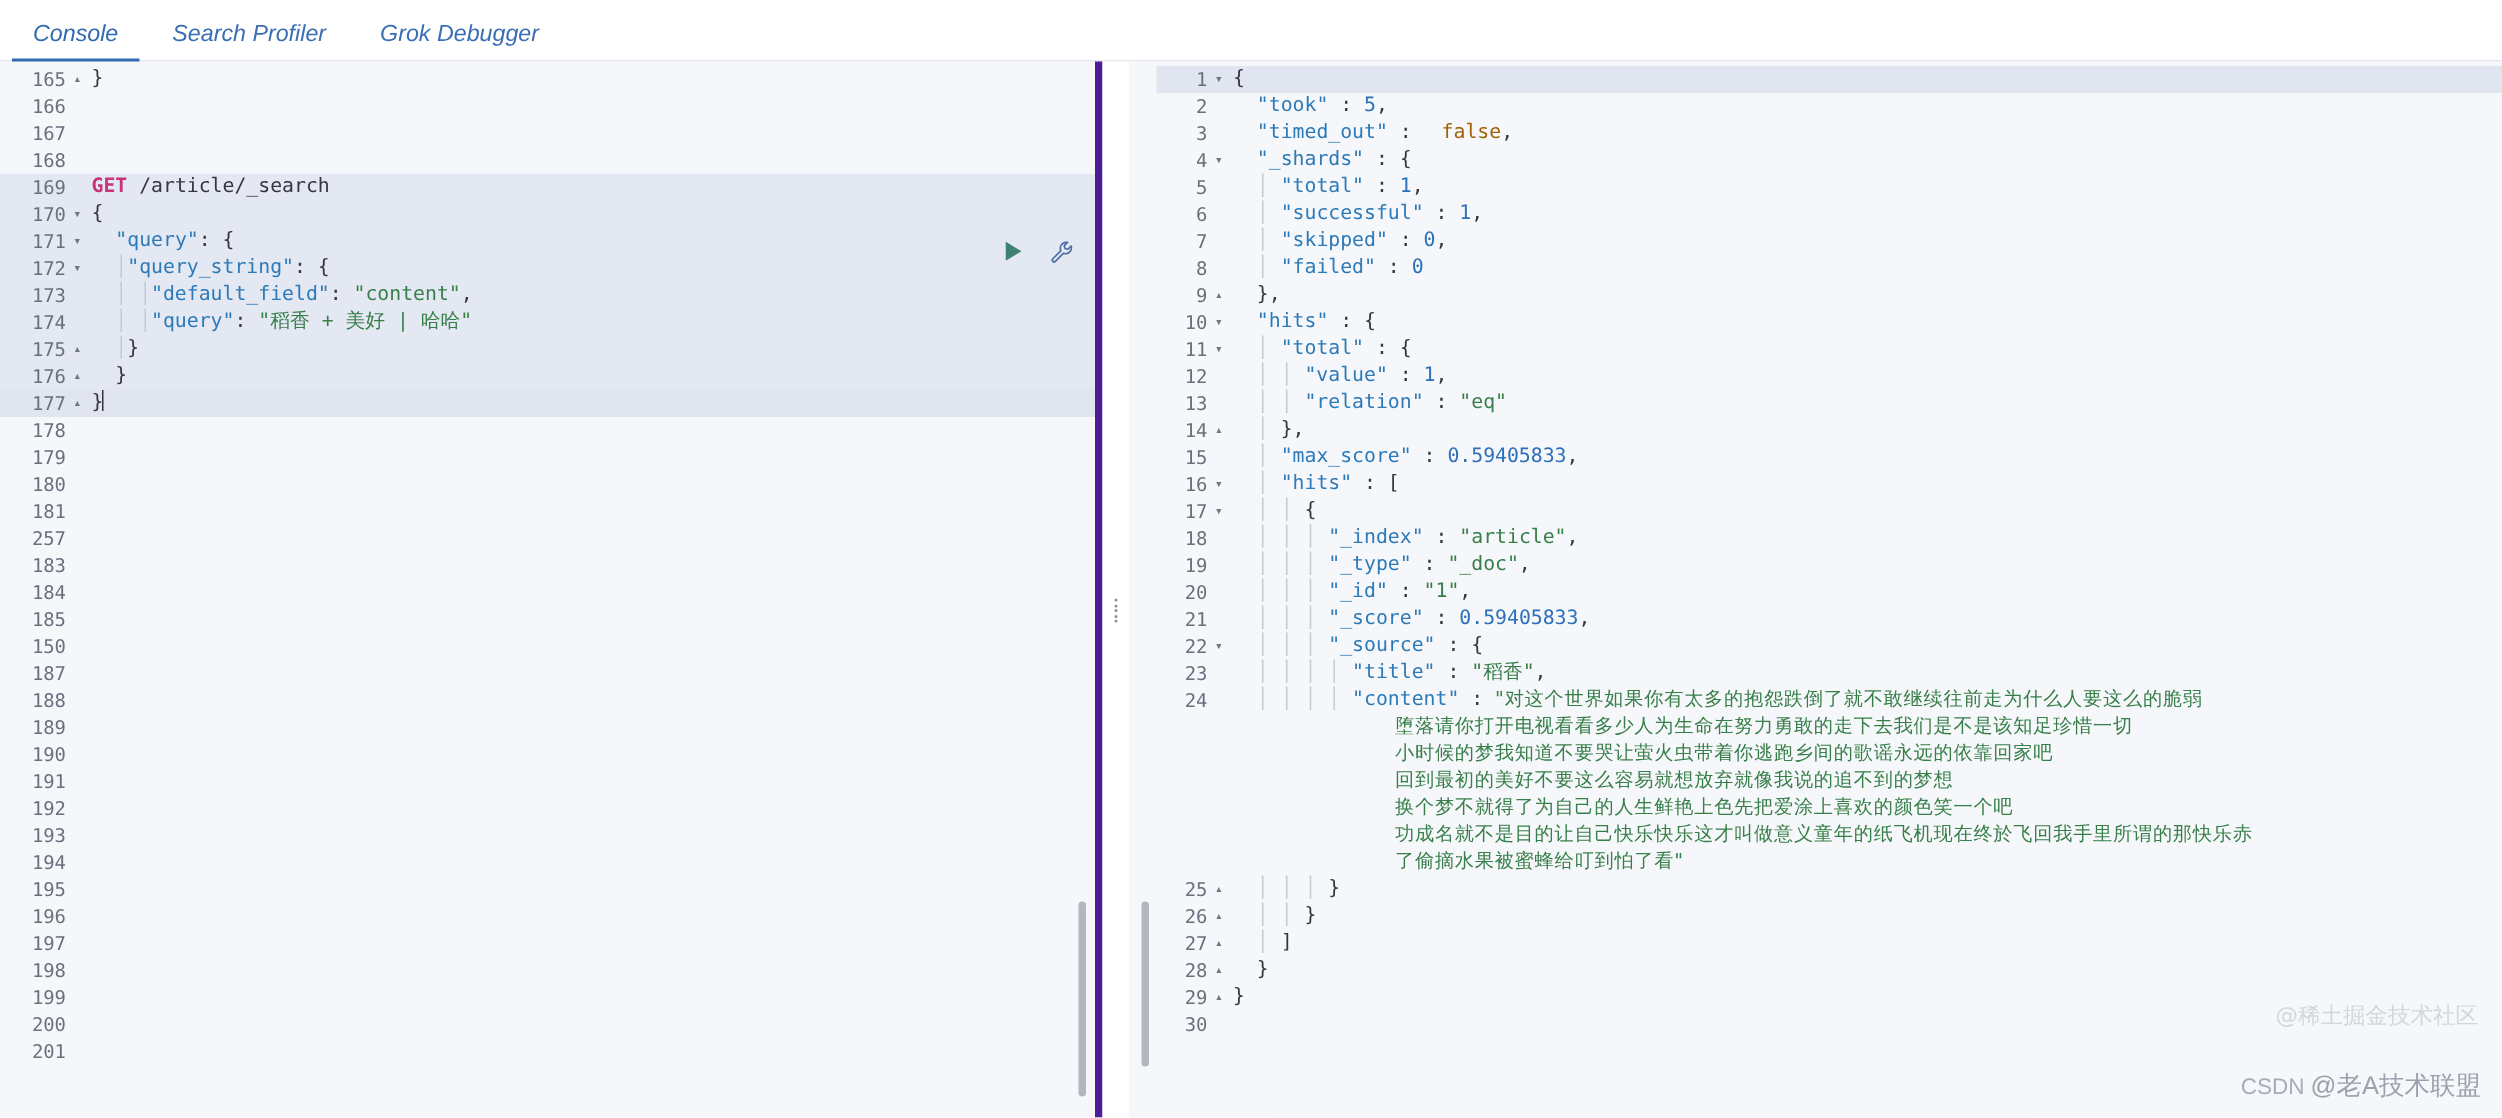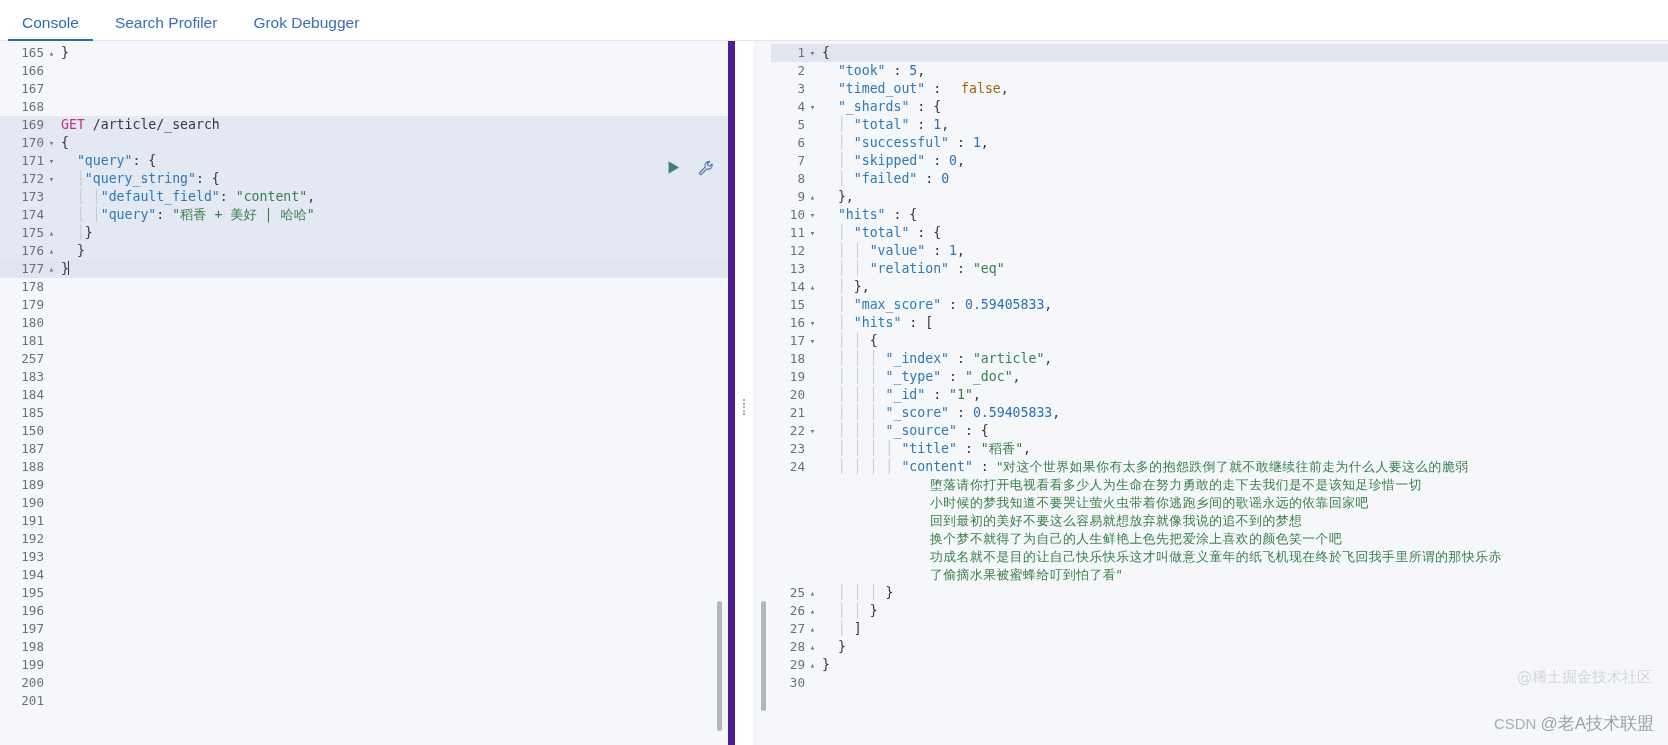--- a/index.html
+++ b/index.html
@@ -36,20 +36,21 @@
     background: #e3e6ed;
   }
   .tab {
     position: relative;
     padding: 0 18px 11px 18px;
     font-size: 15.5px;
     color: #3b6fb5;
     line-height: 1;
     cursor: pointer;
     white-space: nowrap;
+    font-style: italic;
   }
   .tab.active {
     color: #2f6bb0;
   }
   .tab.active:after {
     content: "";
     position: absolute;
     left: 4px; right: 4px; bottom: 0;
     height: 2.5px;
     background: #2f6bb0;
@@ -61,21 +62,21 @@
     flex: 1 1 auto;
     display: flex;
     min-height: 0;
     position: relative;
   }
   .pane {
     position: relative;
     overflow: hidden;
     background: #f6f7fa;
   }
-  .pane-left  { width: 735px; flex: 0 0 735px; border-right: 7px solid #4c1d95; padding-left: 28px; }
+  .pane-left  { width: 735px; flex: 0 0 735px; border-right: 5px solid #4c1d95; padding-left: 28px; }
   .pane-gap   { width: 18px; flex: 0 0 18px; background: #ffffff; position: relative; }
   .pane-right { flex: 1 1 auto; background: #f6f7fa; }
 
   .drag-dots {
     position: absolute;
     left: 50%; top: 358px;
     transform: translateX(-50%);
     width: 4px; height: 16px;
     display: flex; flex-direction: column;
     justify-content: space-between;
@@ -135,21 +136,21 @@
   .gutter-sep {
     position: absolute;
     top: 0; bottom: 0;
     width: 1px;
     background: #e6e8ee;
   }
   .pane-left .gutter-sep { left: 44px; }
   .pane-right .gutter-sep { left: 72px; }
 
   
-  .k-method { color: #c6357c; font-weight: 400; }
+  .k-method { color: #c6357c; font-weight: 700; }
   .k-url    { color: #343741; }
   .k-key    { color: #2c7ab8; }
   .k-str    { color: #377f49; }
   .k-num    { color: #2c6fbb; }
   .k-bool   { color: #a16207; margin-left: 12px; }
   .k-punc   { color: #343741; }
   .k-plain  { color: #343741; }
   .indent-guide { color: #c6cad4; }
 
   .caret {

